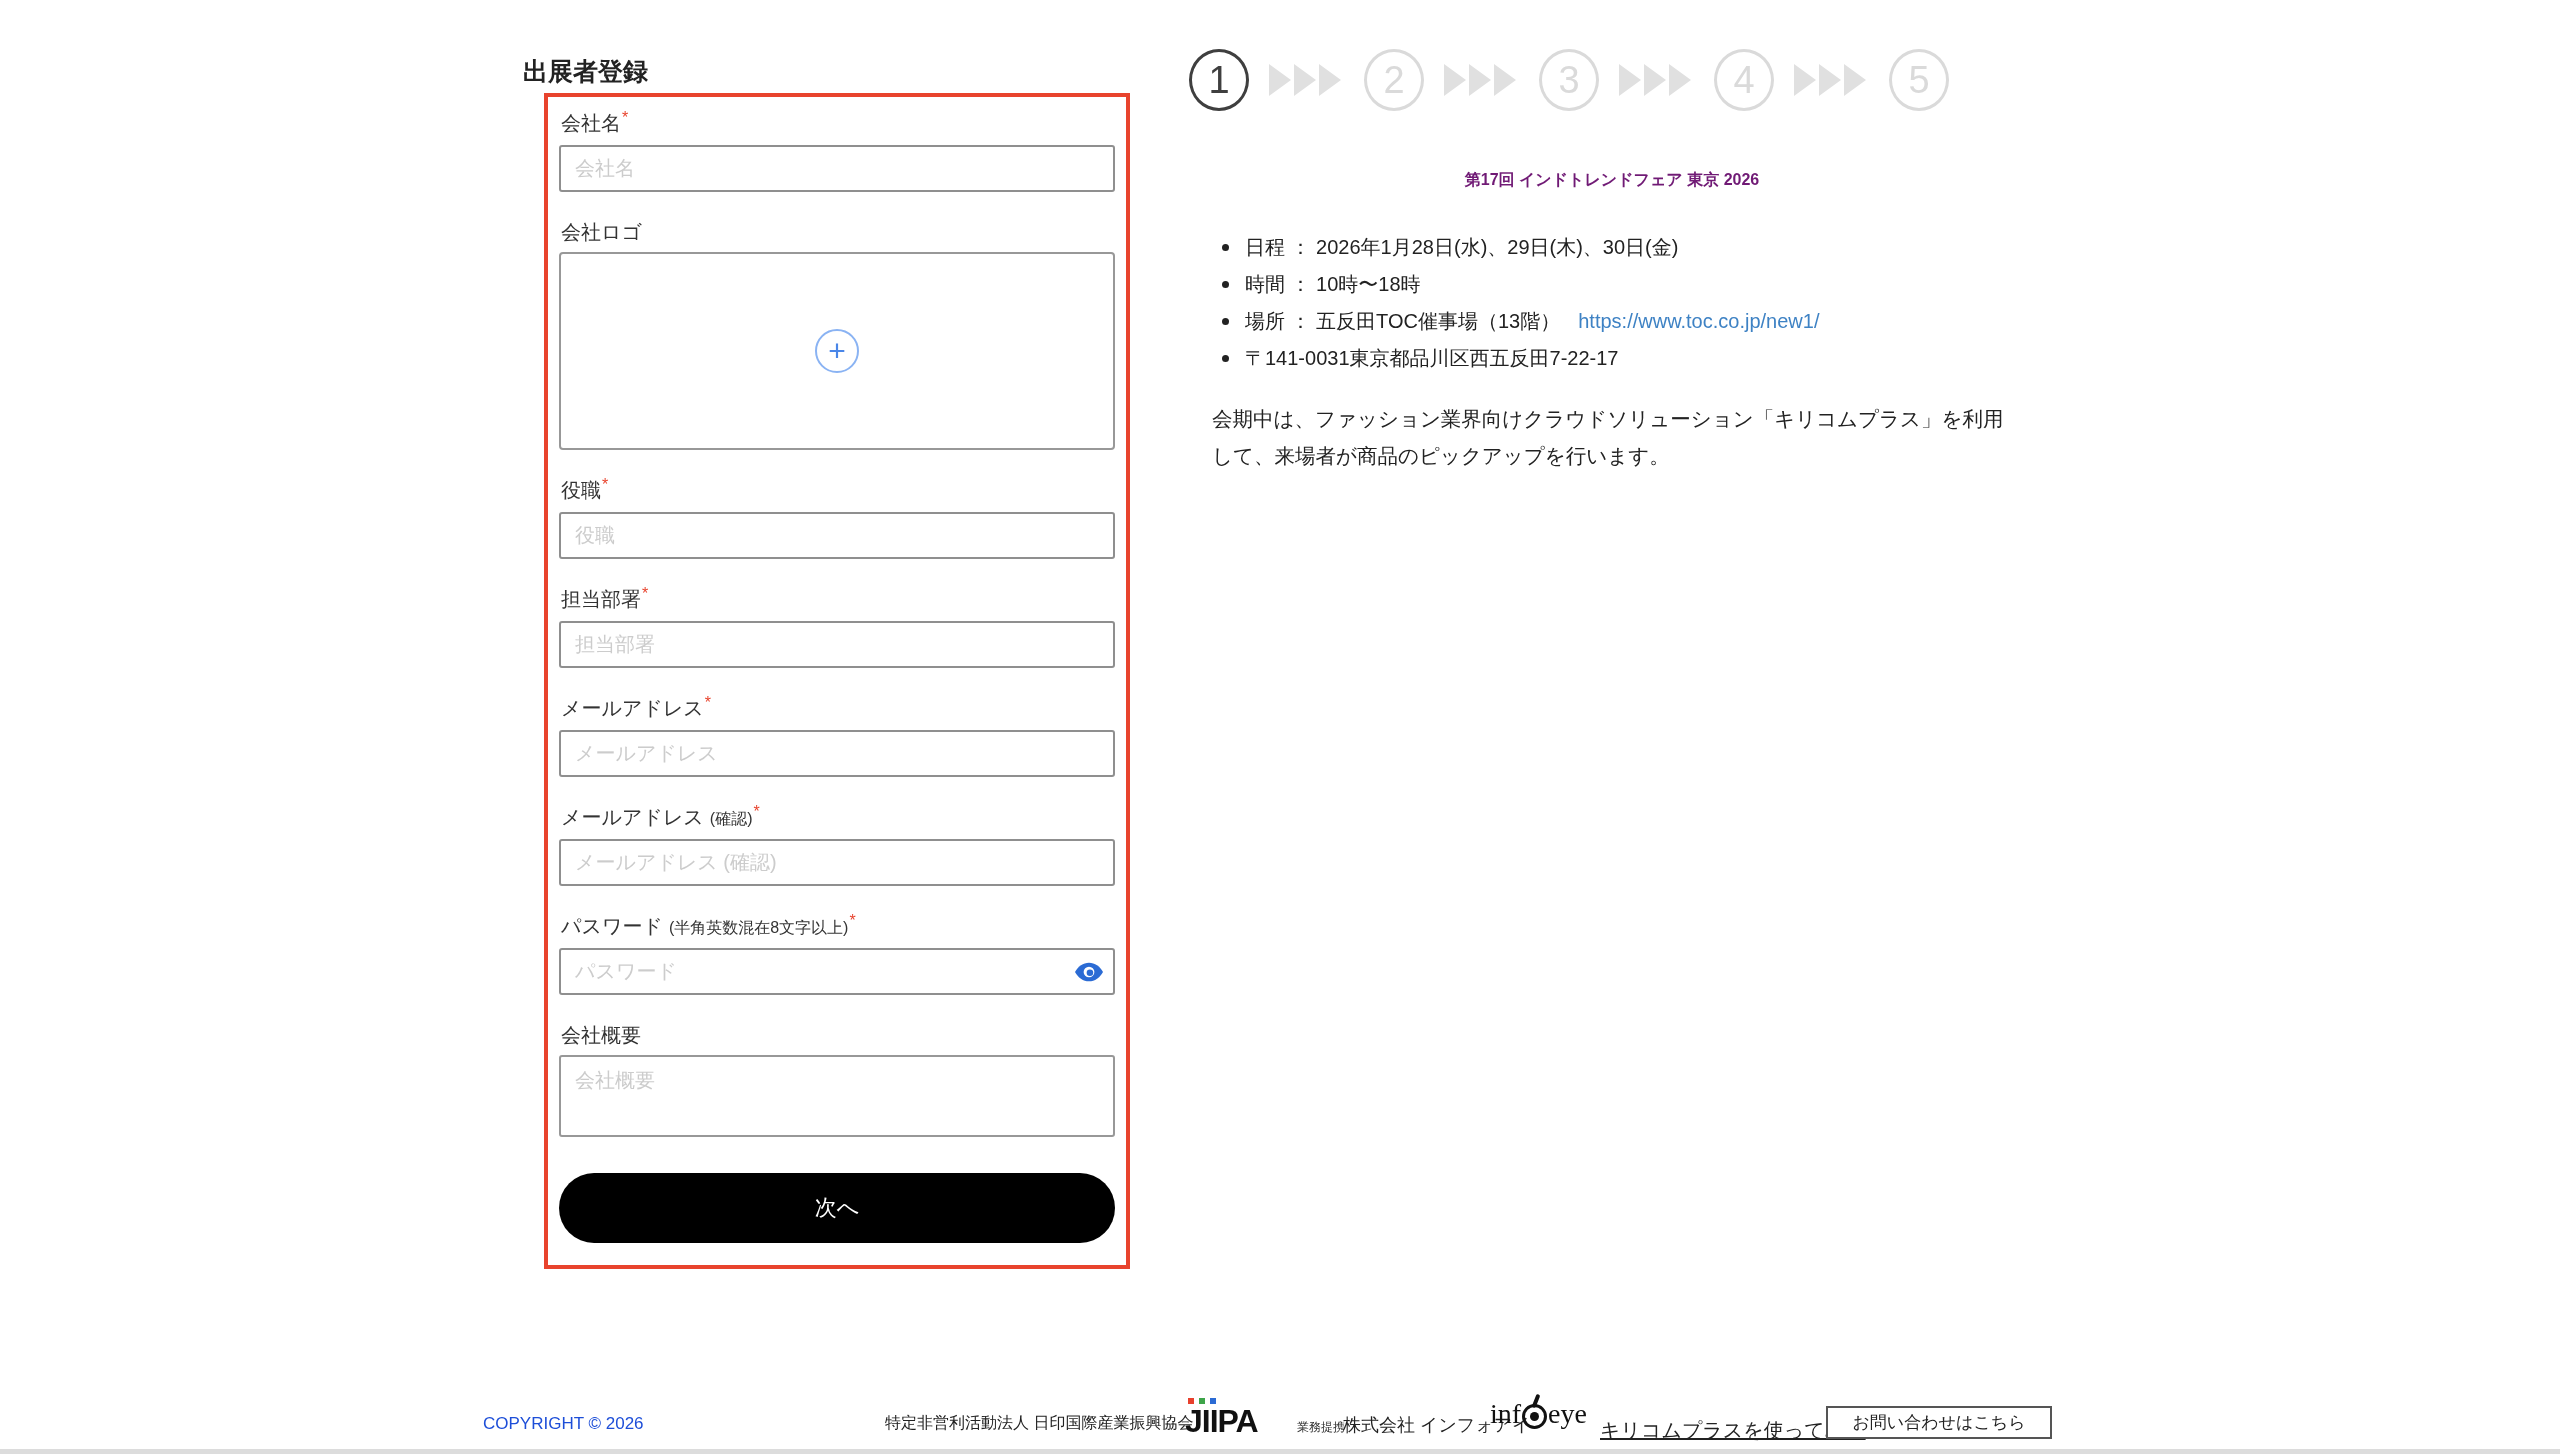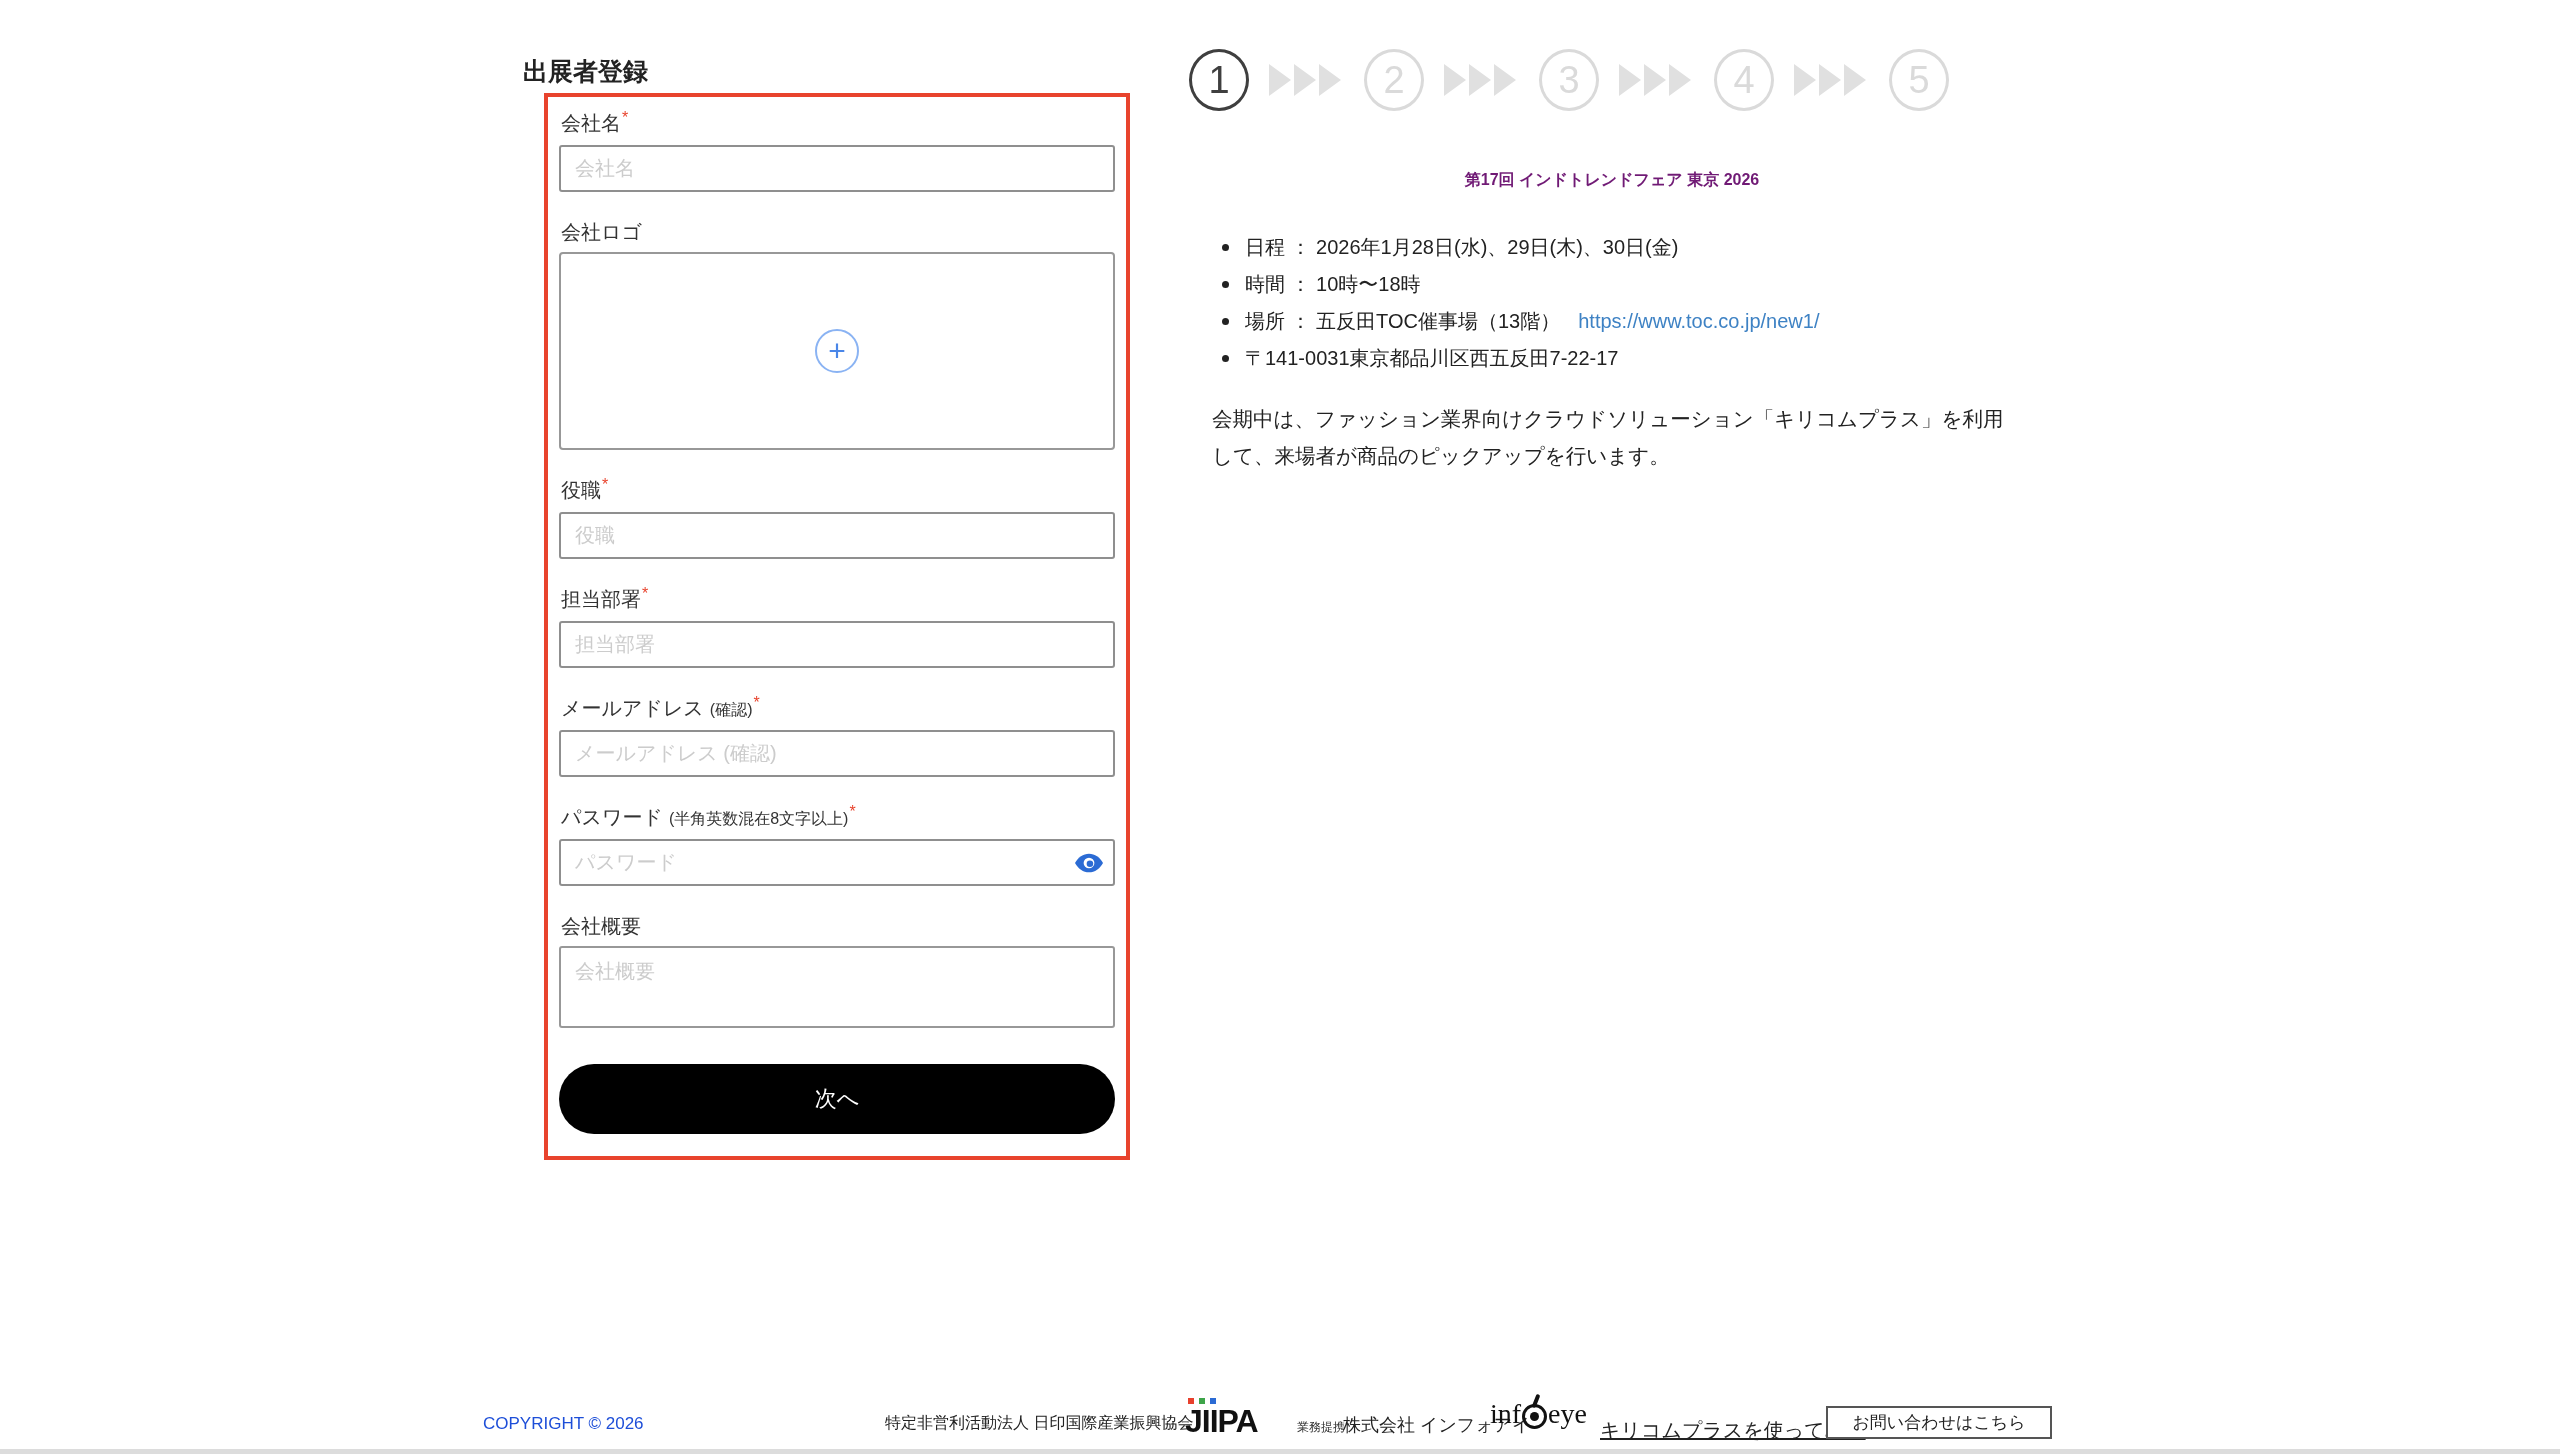--- a/index.html
+++ b/index.html
@@ -108,20 +108,24 @@
     <div class="field-label"><span>役職</span><span class="req">*</span></div>
     <input class="text-input" type="text" placeholder="役職" style="">
   </div>
 
   <div class="field-group">
     <div class="field-label"><span>担当部署</span><span class="req">*</span></div>
     <input class="text-input" type="text" placeholder="担当部署" style="">
   </div>
 
 
+  <div class="field-group">
+    <div class="field-label"><span>メールアドレス</span><span class="req">*</span></div>
+    <input class="text-input" type="text" placeholder="メールアドレス" style="">
+  </div>
 
   <div class="field-group">
     <div class="field-label"><span>メールアドレス</span><span class="label-note">(確認)</span><span class="req">*</span></div>
     <input class="text-input" type="text" placeholder="メールアドレス (確認)" style="">
   </div>
 
   <div class="field-group">
     <div class="field-label"><span>パスワード</span><span class="label-note">(半角英数混在8文字以上)</span><span class="req">*</span></div>
     <div class="pwd-wrap">
       <input class="text-input" type="password" placeholder="パスワード" style="">

